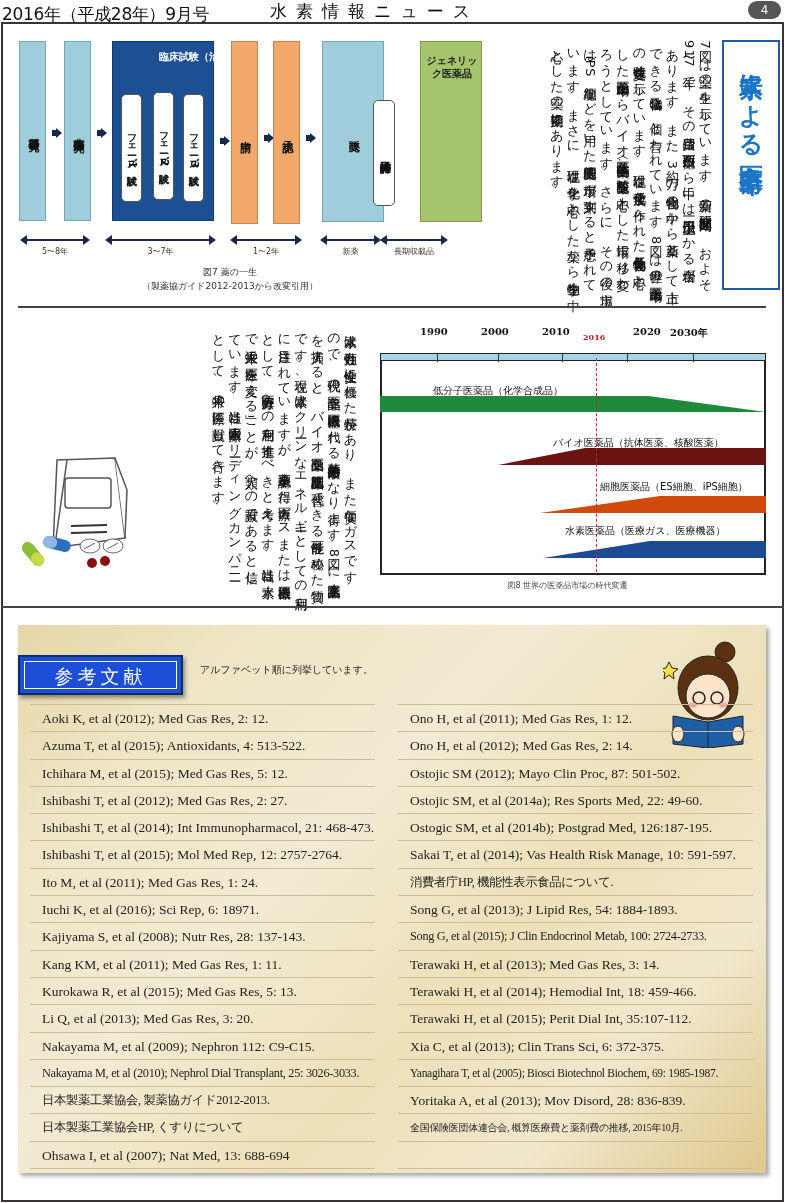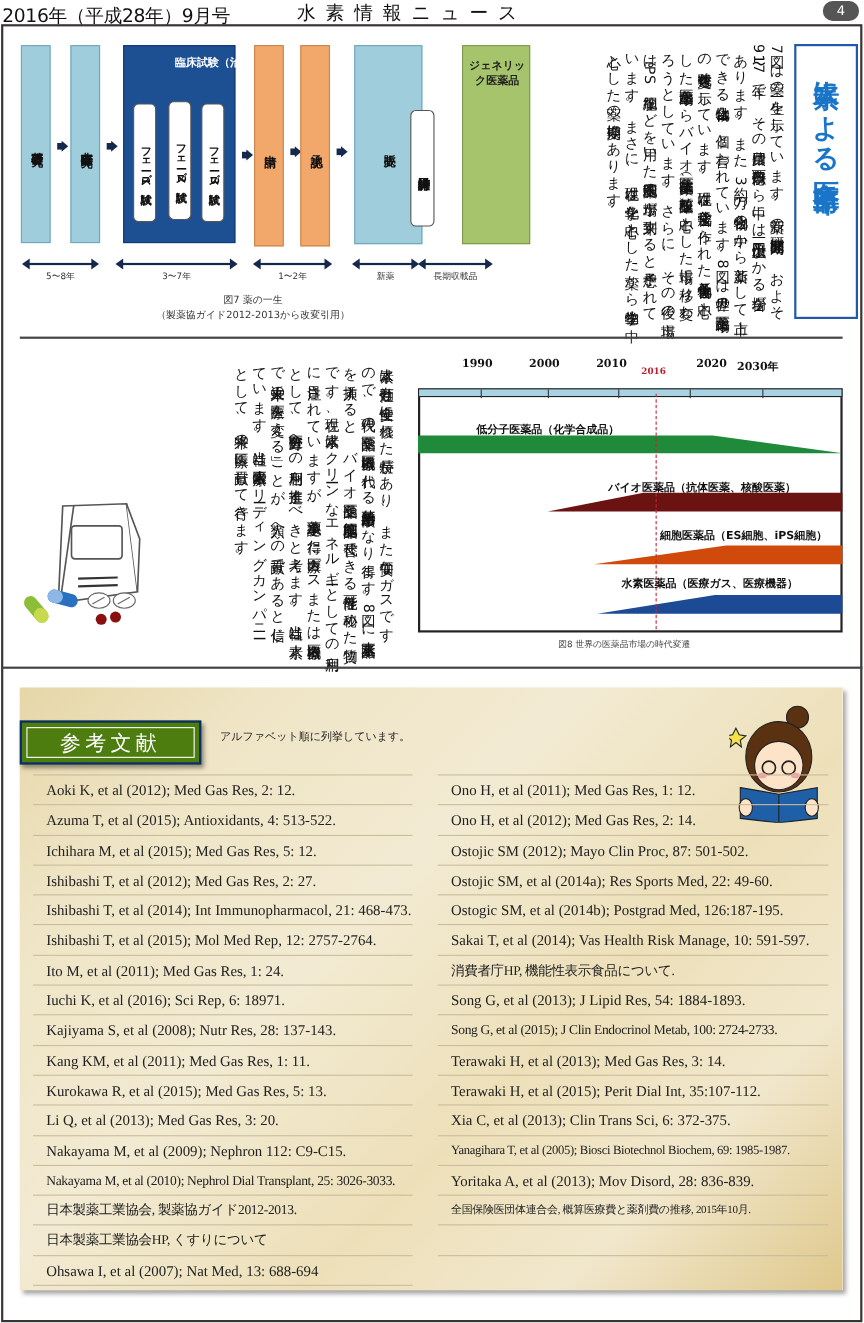--- a/index.html
+++ b/index.html
@@ -34,26 +34,26 @@
   .title-box { position: absolute; left: 722px; top: 40px; width: 58px; height: 250px; border: 2px solid #2059a8; writing-mode: vertical-rl; display: flex; align-items: center; justify-content: flex-start; padding-top: 12px; font-size: 24px; font-weight: bold; color: #1a75c8; letter-spacing: 2px; font-family: "DejaVu Serif", serif; }
 
   
   .fig8 { position: absolute; left: 370px; top: 318px; width: 395px; height: 280px; }
   .year { position: absolute; top: 8px; font-size: 10px; font-weight: bold; font-family: "DejaVu Serif", serif; color: #111; }
   .yr2016 { position: absolute; top: 14px; font-size: 8px; color: #b5202a; font-weight: bold; font-family: "DejaVu Serif", serif; }
   .timeline { position: absolute; left: 10px; top: 35px; width: 386px; height: 8px; background: #a9d2e3; border: 1px solid #222; }
   .tick { position: absolute; top: 0; width: 1px; height: 8px; background: #333; }
   .plotbox { position: absolute; left: 10px; top: 35px; width: 386px; height: 222px; border: 2px solid #222; }
   .redline { position: absolute; left: 226px; top: 40px; width: 0; height: 214px; border-left: 1px dashed #c0283a; }
-  .serlbl { position: absolute; font-size: 10px; font-weight: bold; color: #111; white-space: nowrap; }
+  .serlbl { position: absolute; font-size: 10px; font-weight: normal; color: #111; white-space: nowrap; }
   .fig8cap { position: absolute; left: 0; top: 262px; width: 395px; text-align: center; font-size: 8px; color: #444; }
 
   
   .refs { position: absolute; left: 18px; top: 625px; width: 748px; height: 548px; background: linear-gradient(135deg,#e6d7a8 0%,#efe5c6 18%,#f2ead2 40%,#ede0b9 62%,#f1e7cc 80%,#dfc88c 100%); box-shadow: 3px 3px 4px rgba(0,0,0,0.35); }
-  .refs-title { position: absolute; left: 18px; top: 655px; width: 165px; height: 40px; background: #4d7c0f; border: 2px solid #0b2d6a; box-shadow: 2px 3px 4px rgba(0,0,0,0.4); }
+  .refs-title { position: absolute; left: 18px; top: 655px; width: 165px; height: 40px; background: #1d4ed8; border: 2px solid #0b2d6a; box-shadow: 2px 3px 4px rgba(0,0,0,0.4); }
   .refs-title-inner { position: absolute; left: 4px; top: 4px; right: 4px; bottom: 4px; border: 1.5px solid #fff; color: #fff; font-size: 19px; letter-spacing: 4px; text-align: center; line-height: 28px; }
   .refs-note { position: absolute; left: 200px; top: 663px; font-size: 10px; font-family: "DejaVu Serif", serif; color: #222; }
   .ref-list { position: absolute; top: 704px; }
   .ref-item { height: 27.3px; border-top: 1px solid #c9bd9c; font-family: "Liberation Serif", serif; font-size: 13.5px; color: #222; line-height: 27px; padding-left: 12px; white-space: nowrap; }
   .ref-item.narrow { font-size: 12.3px; letter-spacing: -0.3px; }
   .ref-list .endline { border-top: 1px solid #c9bd9c; height: 1px; }
 </style>
 </head>
 <body>
 
@@ -209,20 +209,21 @@
   <div class="ref-item">Ono H, et al (2011); Med Gas Res, 1: 12.</div>
   <div class="ref-item">Ono H, et al (2012); Med Gas Res, 2: 14.</div>
   <div class="ref-item">Ostojic SM (2012); Mayo Clin Proc, 87: 501-502.</div>
   <div class="ref-item">Ostojic SM, et al (2014a); Res Sports Med, 22: 49-60.</div>
   <div class="ref-item">Ostogic SM, et al (2014b); Postgrad Med, 126:187-195.</div>
   <div class="ref-item">Sakai T, et al (2014); Vas Health Risk Manage, 10: 591-597.</div>
   <div class="ref-item narrow">消費者庁HP, 機能性表示食品について.</div>
   <div class="ref-item">Song G, et al (2013); J Lipid Res, 54: 1884-1893.</div>
   <div class="ref-item narrow">Song G, et al (2015); J Clin Endocrinol Metab, 100: 2724-2733.</div>
   <div class="ref-item">Terawaki H, et al (2013); Med Gas Res, 3: 14.</div>
+  <div class="ref-item">Terawaki H, et al (2014); Hemodial Int, 18: 459-466.</div>
   <div class="ref-item">Terawaki H, et al (2015); Perit Dial Int, 35:107-112.</div>
   <div class="ref-item">Xia C, et al (2013); Clin Trans Sci, 6: 372-375.</div>
   <div class="ref-item narrow" style="font-size:11.5px;">Yanagihara T, et al (2005); Biosci Biotechnol Biochem, 69: 1985-1987.</div>
   <div class="ref-item">Yoritaka A, et al (2013); Mov Disord, 28: 836-839.</div>
   <div class="ref-item narrow" style="font-size:10px;">全国保険医団体連合会, 概算医療費と薬剤費の推移, 2015年10月.</div>
   <div class="ref-item"></div>
   <div class="endline"></div>
 </div>
 
 </body></html>

